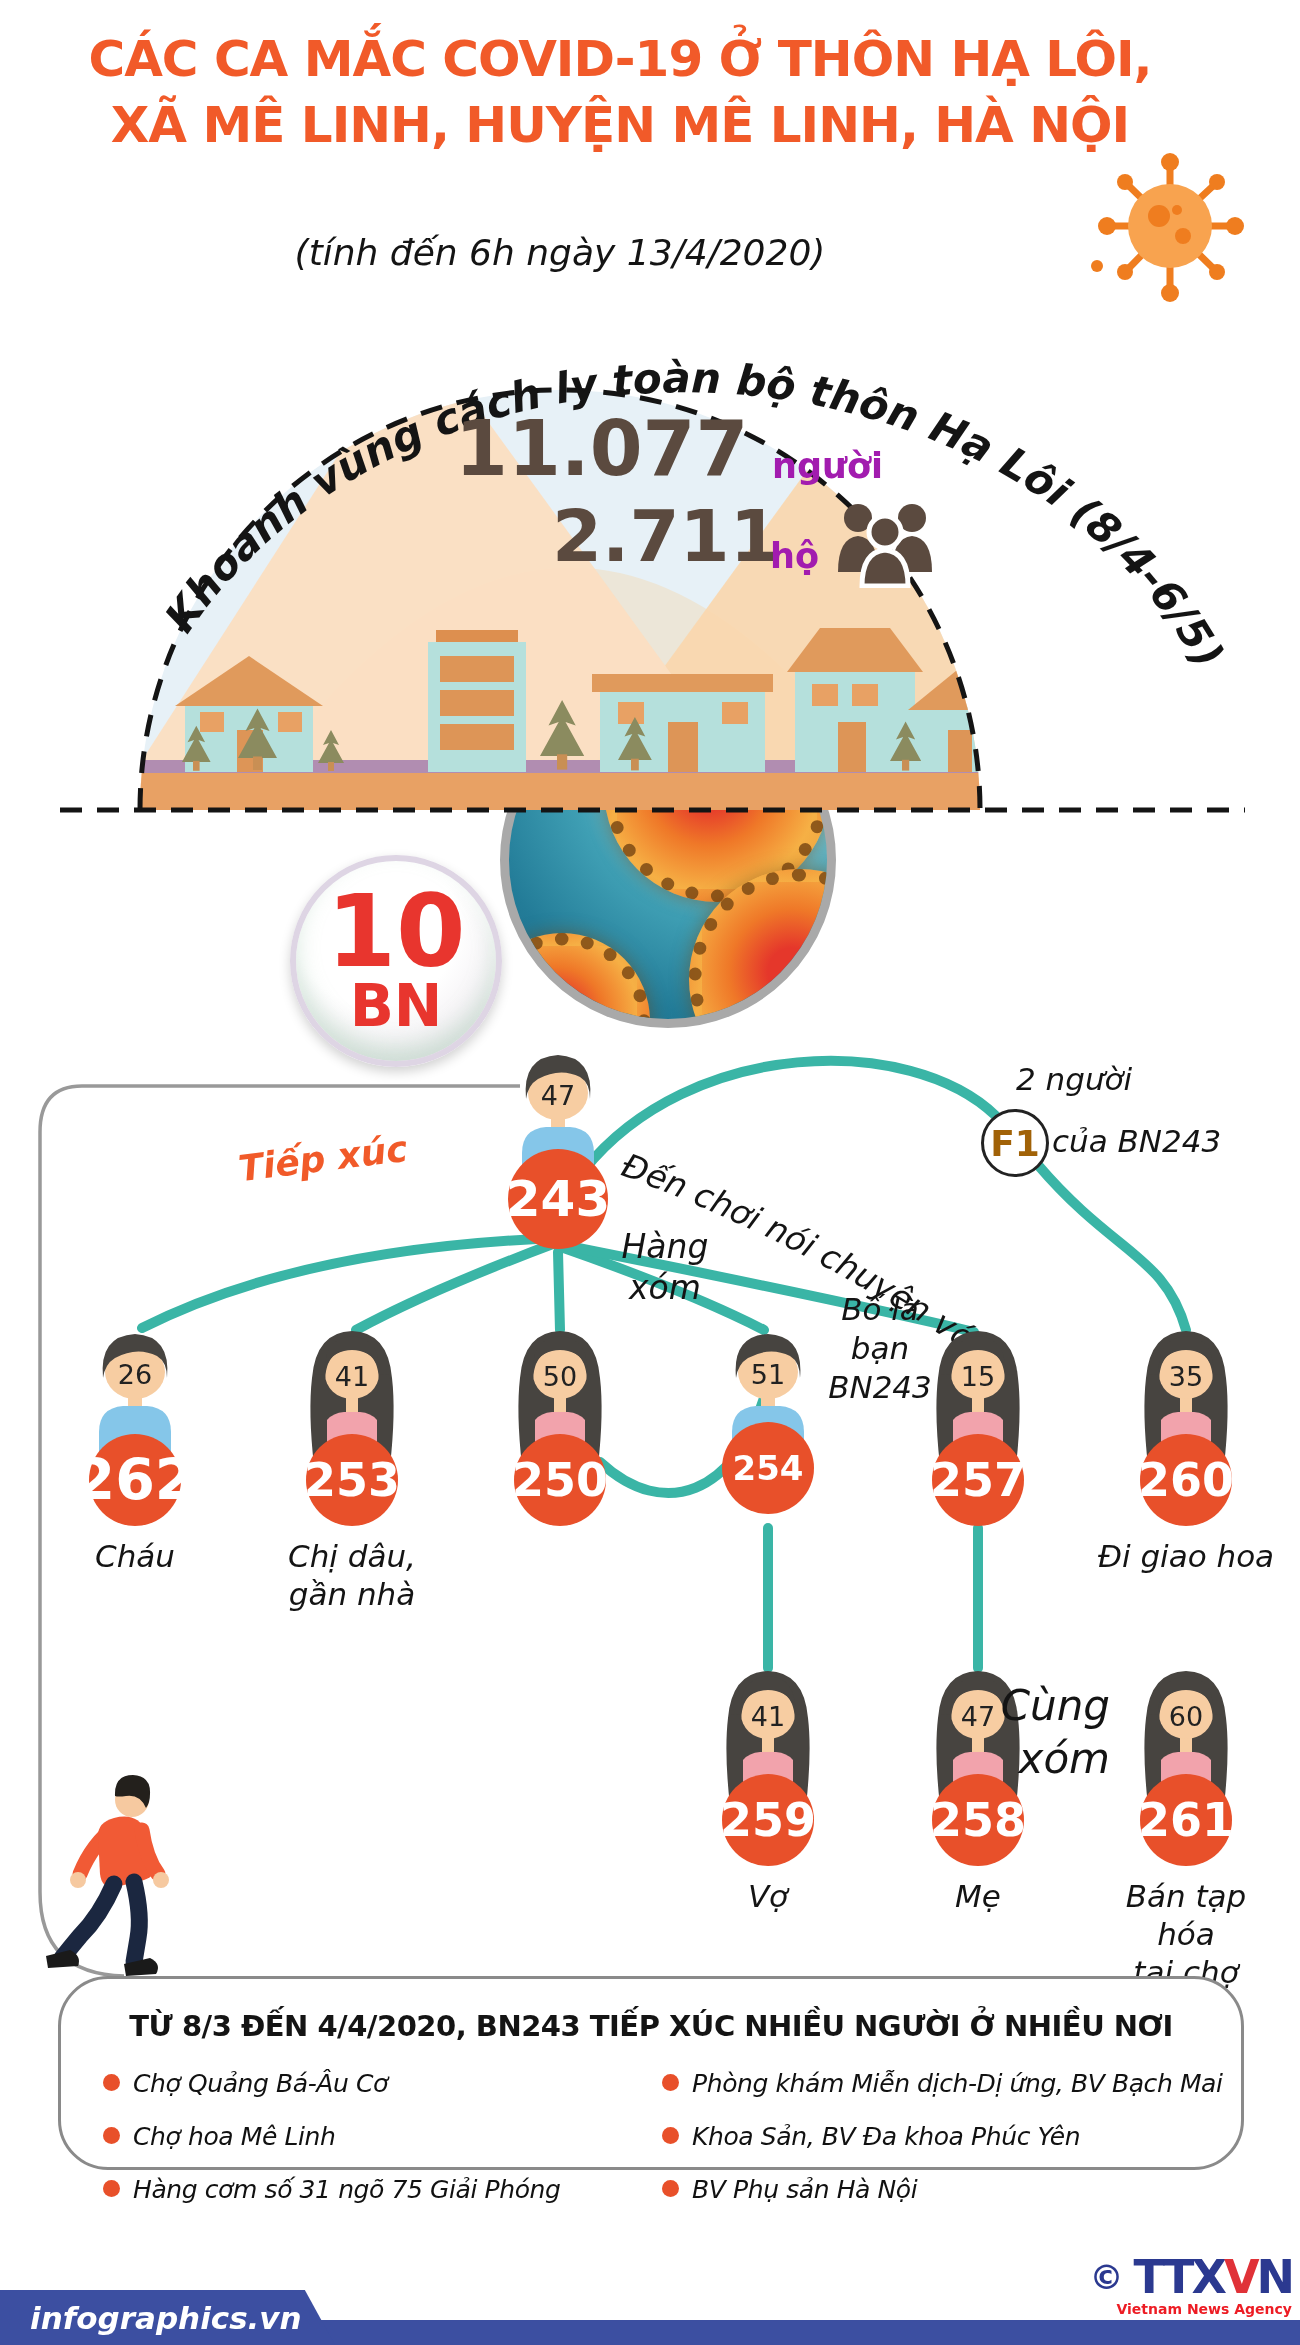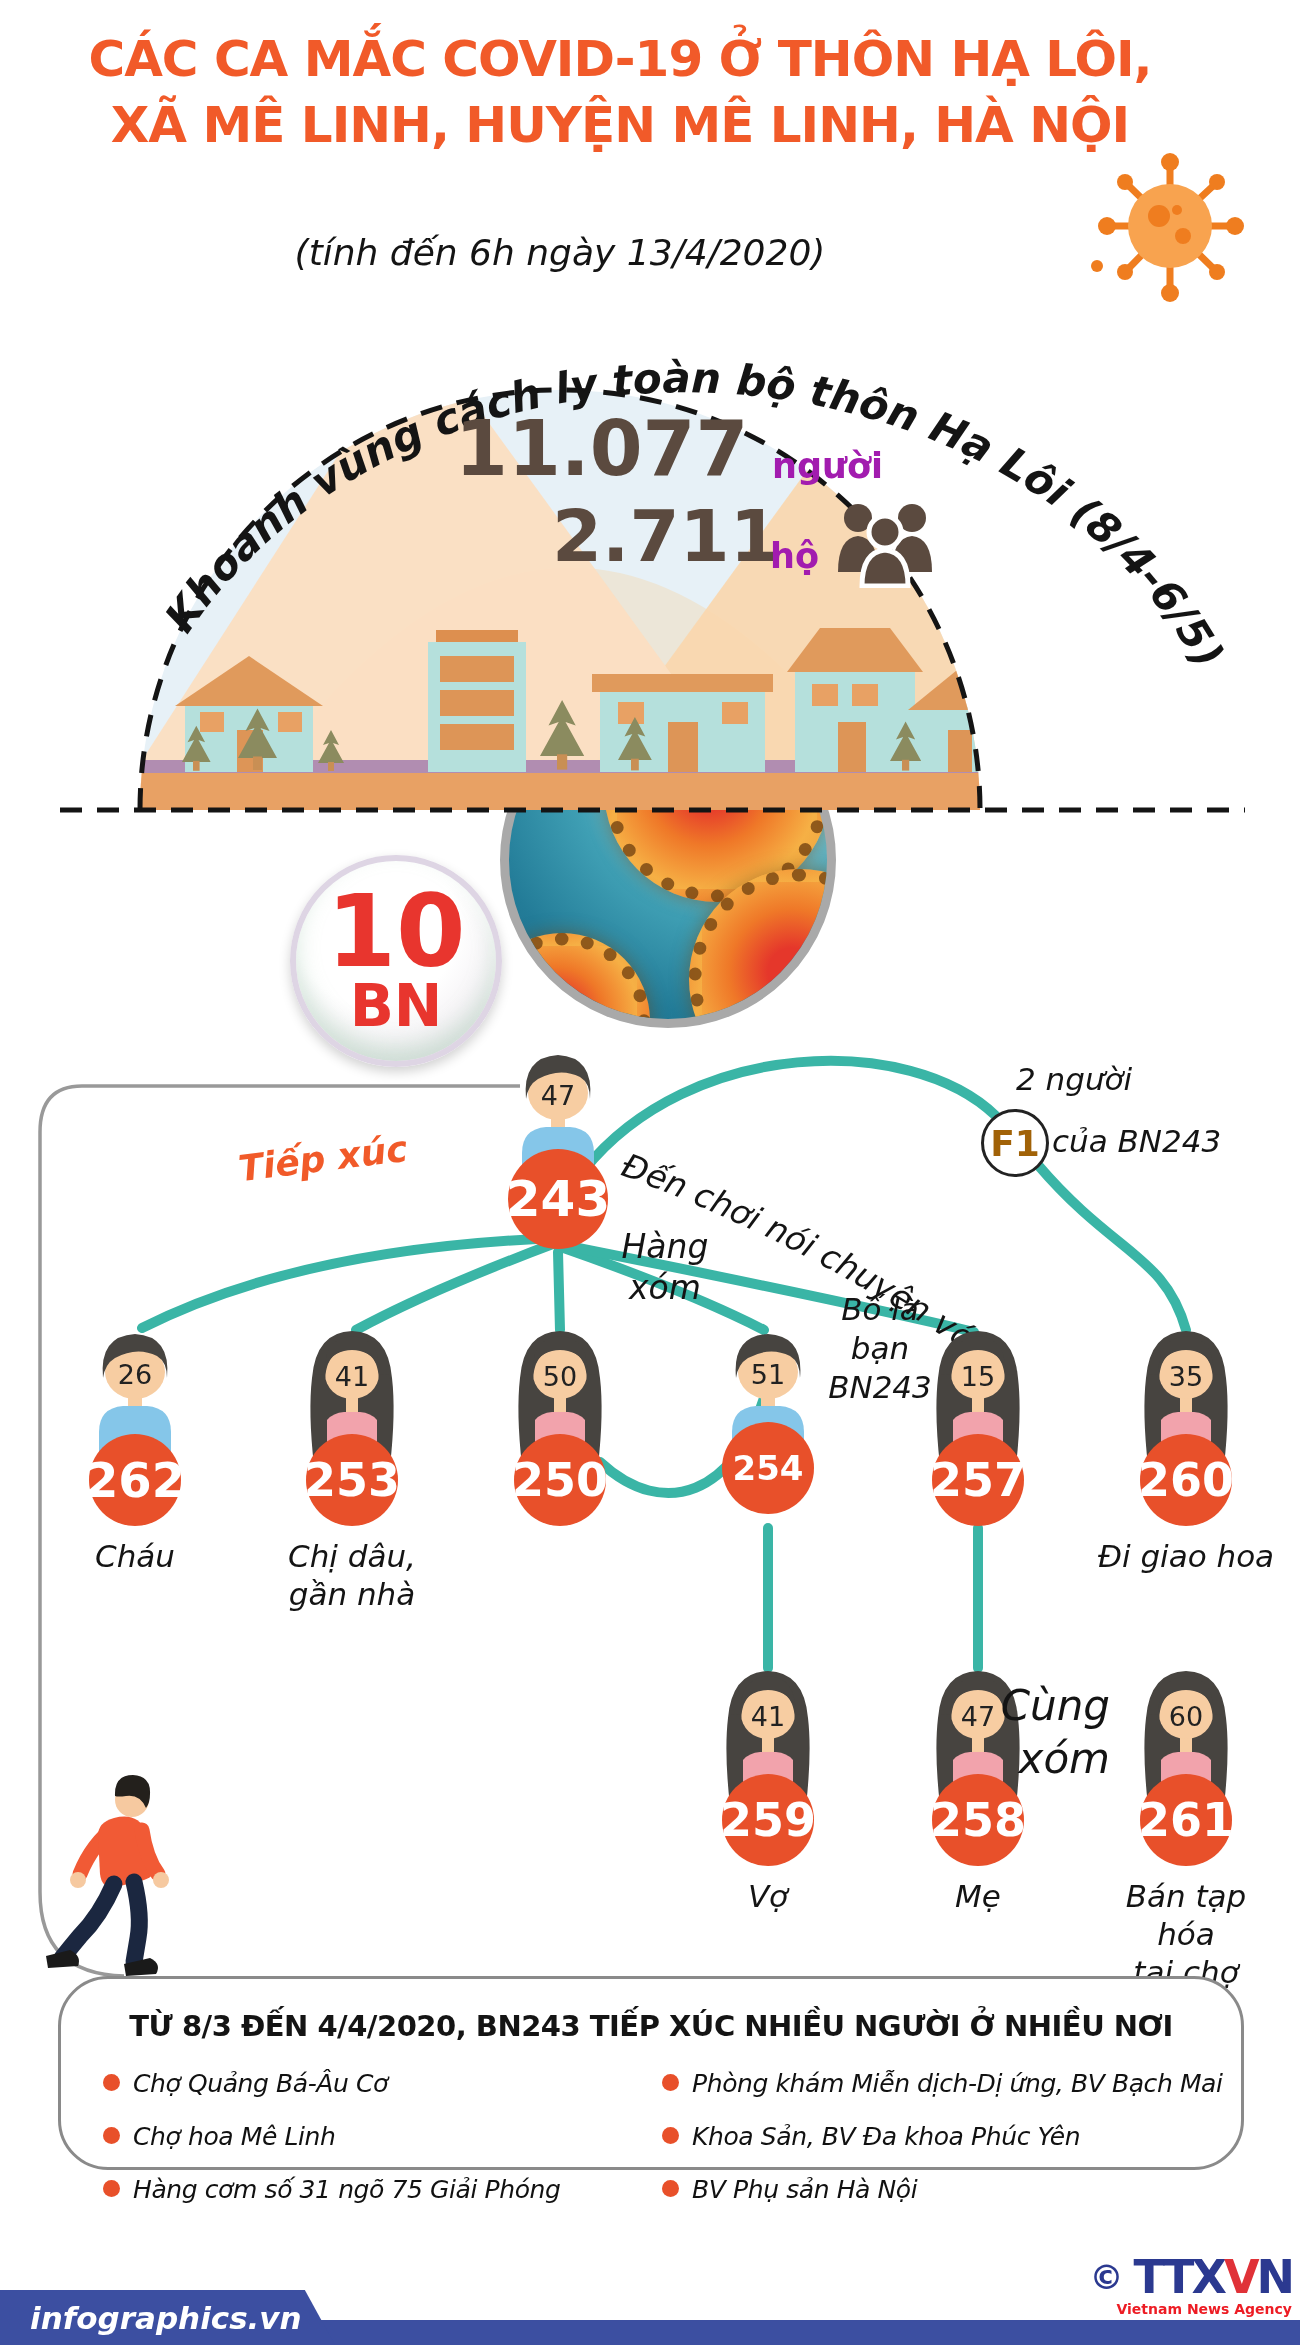--- a/index.html
+++ b/index.html
@@ -265,21 +265,21 @@
     <div class="bn-circle" style="width:100px;height:100px;top:112px;font-size:50px;">243</div>
       </div>
       <div class="node" style="left:60px;top:1316px;">
     <svg class="avatar" width="120" height="150" viewBox="0 0 120 150">
     <rect x="53" y="74" width="14" height="20" fill="#F7CDA2"></rect>
     <path d="M24 150 L24 116 Q24 92 48 90 L72 90 Q96 92 96 116 L96 150 Z" fill="#85C6E9"></path>
     <ellipse cx="60" cy="56" rx="30" ry="27" fill="#F7CDA2"></ellipse>
     <path d="M28 62 Q24 20 60 18 Q96 20 92 62 Q92 46 82 40 Q62 30 40 42 Q30 48 28 62 Z" fill="#474440"></path>
     <text x="60" y="68" text-anchor="middle" font-size="27" fill="#222">26</text>
         </svg>
-    <div class="bn-circle" style="width:92px;height:92px;top:118px;font-size:48px;">262</div>
+    <div class="bn-circle" style="width:92px;height:92px;top:118px;font-size:57px;">262</div>
         <div class="node-label">Cháu</div>
       </div>
       <div class="node" style="left:277px;top:1316px;">
     <svg class="avatar" width="120" height="150" viewBox="0 0 120 150">
     <path d="M22 150 Q16 96 20 62 Q24 16 60 15 Q96 16 100 62 Q104 96 98 150 Z" fill="#474440"></path>
     <rect x="54" y="76" width="12" height="20" fill="#F7CDA2"></rect>
     <path d="M30 150 L30 122 Q30 98 52 96 L68 96 Q90 98 90 122 L90 150 Z" fill="#F2A3AC"></path>
     <rect x="20" y="58" width="15" height="76" rx="7" fill="#474440"></rect>
     <rect x="85" y="58" width="15" height="76" rx="7" fill="#474440"></rect>
     <ellipse cx="60" cy="58" rx="27" ry="25" fill="#F7CDA2"></ellipse>

